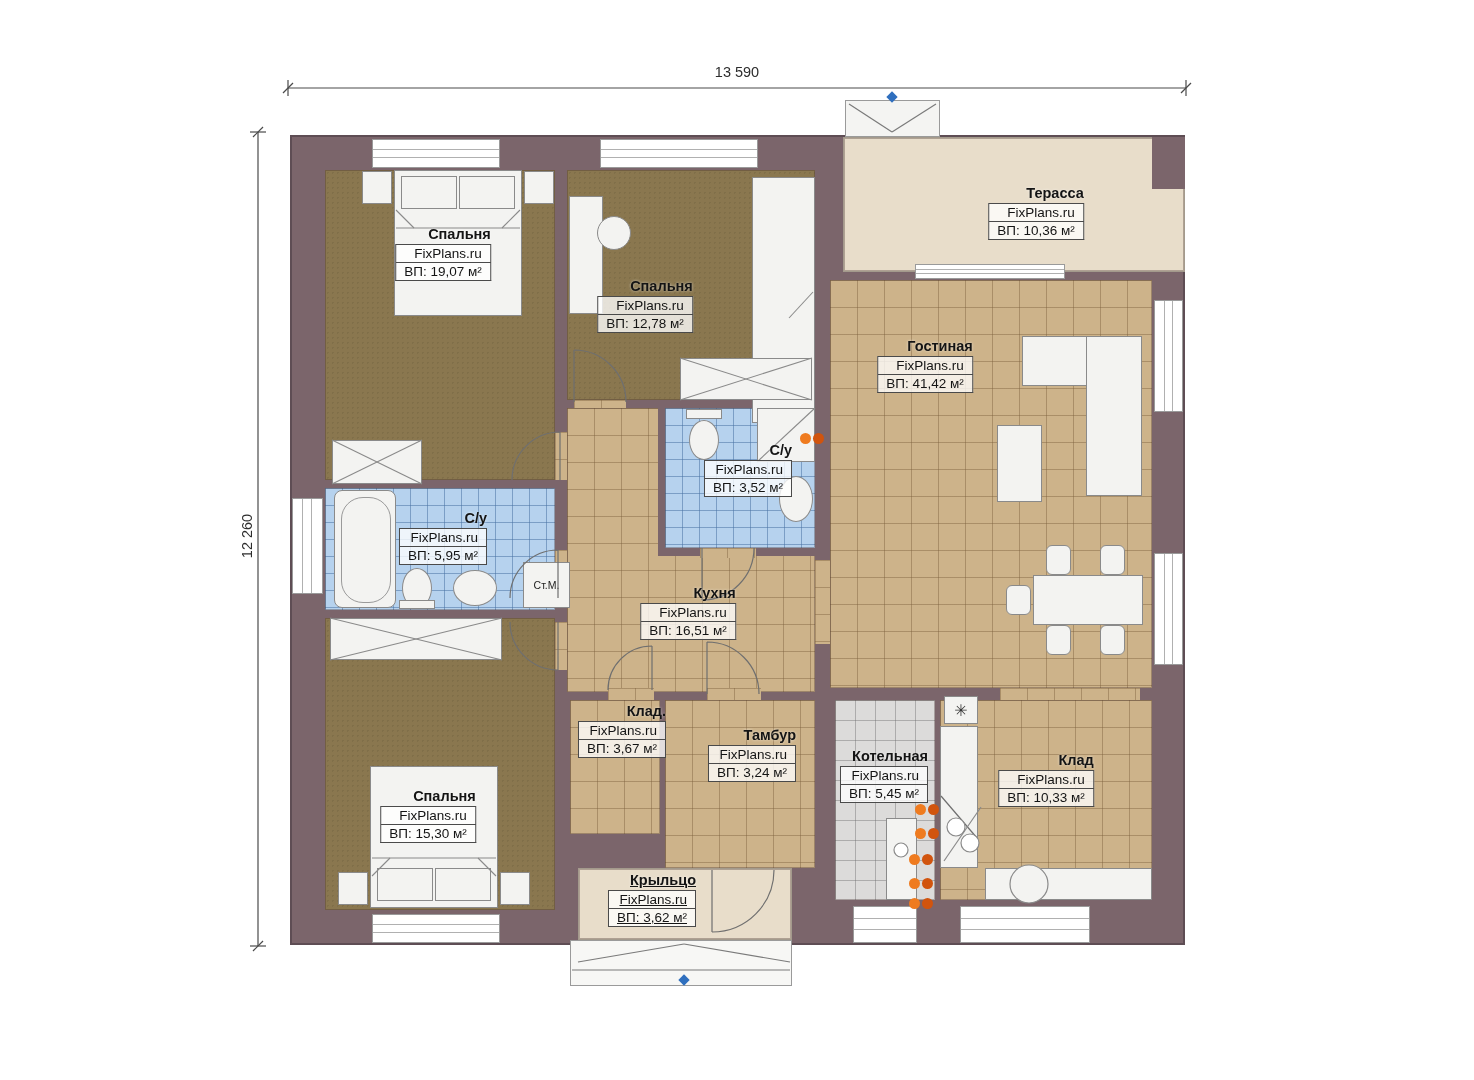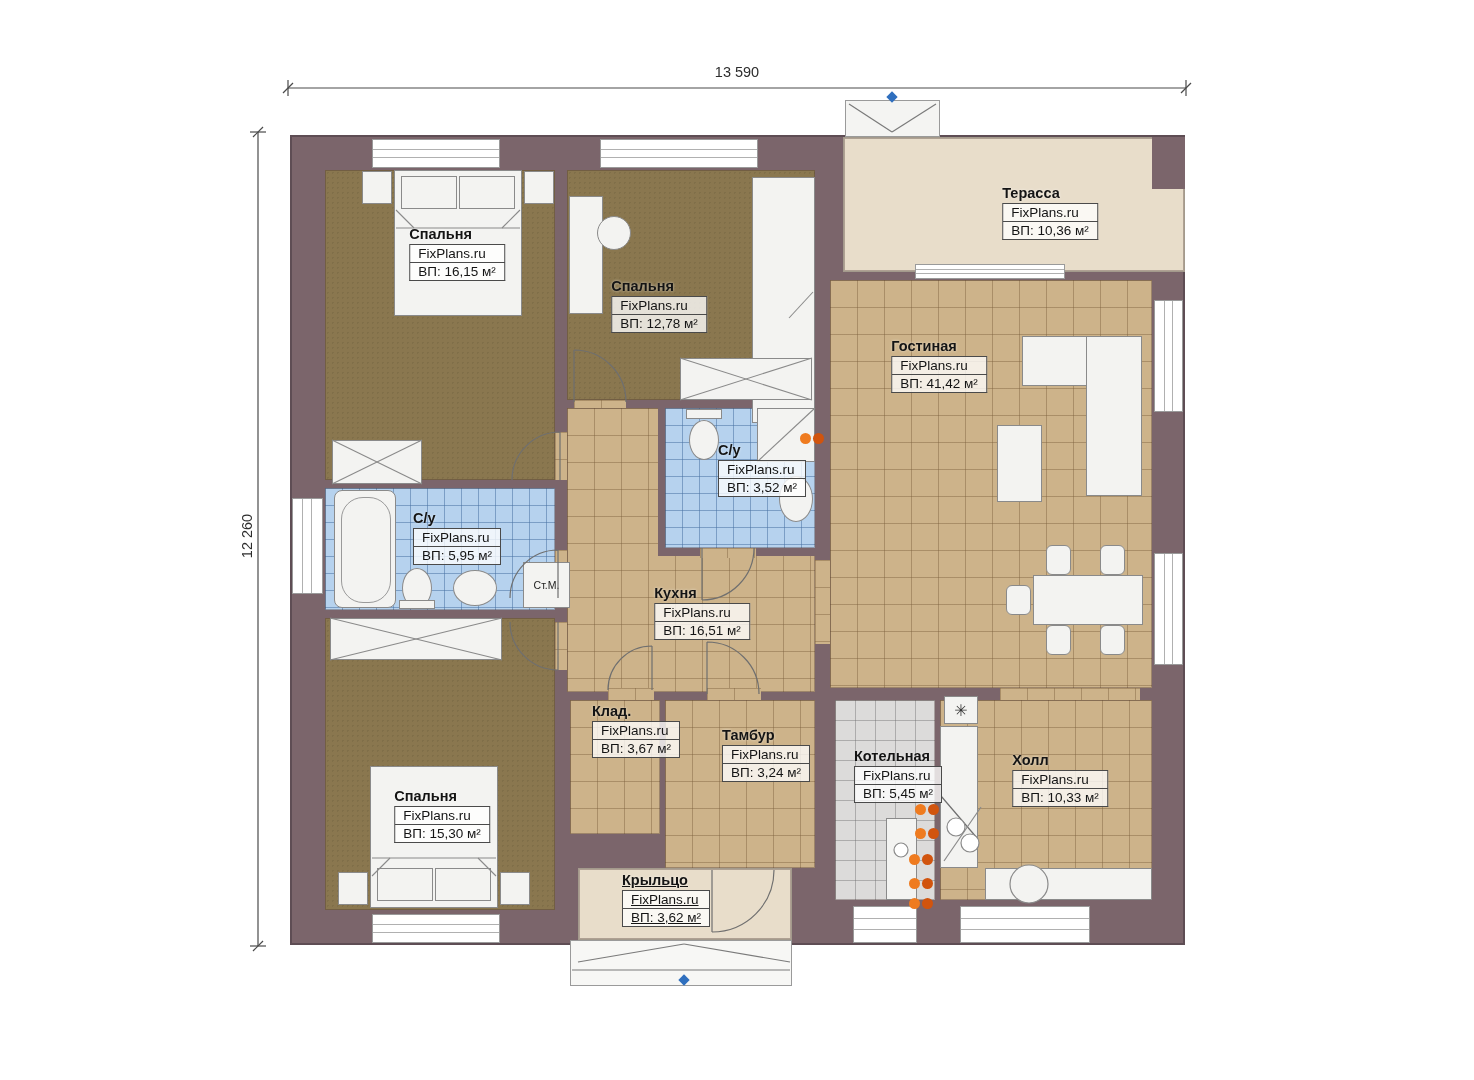--- a/index.html
+++ b/index.html
@@ -30,21 +30,21 @@
   .furn{position:absolute;background:#f3f3f1;border:1px solid #8a8a8a;box-sizing:border-box;z-index:3;}
   .window{position:absolute;background:#ffffff;border:1px solid #9a9a9a;box-sizing:border-box;z-index:3;}
   .win-h::before,.win-h::after{content:'';position:absolute;left:0;right:0;border-top:1px solid #b0b0b0;}
   .win-h::before{top:32%;} .win-h::after{top:62%;}
   .win-v::before,.win-v::after{content:'';position:absolute;top:0;bottom:0;border-left:1px solid #b0b0b0;}
   .win-v::before{left:32%;} .win-v::after{left:62%;}
   .rad{position:absolute;width:11px;height:11px;border-radius:50%;background:#ef7b1f;
        box-shadow:13px 0 0 #d1540e;z-index:4;}
   .marker{position:absolute;width:8px;height:8px;background:#2f6fbe;transform:rotate(45deg);z-index:4;}
   #linework{position:absolute;left:0;top:0;z-index:4;pointer-events:none;}
-  .room-label{position:absolute;transform:translateX(-50%);text-align:left;color:#141414;z-index:5;margin-left:14px;}
+  .room-label{position:absolute;transform:translateX(-50%);text-align:right;color:#141414;z-index:5;}
   .rl-name{font-weight:700;font-size:14.5px;margin-bottom:2px;white-space:nowrap;
            text-shadow:0 0 3px rgba(255,255,255,.6);}
   .rl-box{background:rgba(255,255,255,.78);border:1px solid #4a4a4a;font-size:13.5px;
           padding:1px 8px;white-space:nowrap;}
   .rl-box.rl-area{border-top:none;}
   .dim-text{position:absolute;font-size:14.5px;color:#2d2d2d;text-align:center;z-index:5;}
   #stm-box{display:flex;align-items:center;justify-content:center;font-size:10.5px;color:#222;}
   #vent-box{display:flex;align-items:center;justify-content:center;font-size:16px;color:#333;}
   .chair{border-radius:6px;}
   .oval{border-radius:50%;}
@@ -207,21 +207,21 @@
       <circle cx="970" cy="843" r="9" fill="#ffffff"></circle>
       <line x1="944" y1="861" x2="981" y2="807" fill="none"></line>
       <circle cx="1029" cy="884" r="19" fill="#f3f3f1"></circle>
       <circle cx="901" cy="850" r="7" fill="#ffffff"></circle>
     </g>
   </svg>
 
   <div class="room-label" style="left:443px;top:226px;">
     <div class="rl-name">Спальня</div>
     <div class="rl-box">FixPlans.ru</div>
-    <div class="rl-box rl-area">ВП: 16,15 м²</div>
+    <div class="rl-box rl-area">ВП: 19,07 м²</div>
   </div>
   <div class="room-label" style="left:645px;top:278px;">
     <div class="rl-name">Спальня</div>
     <div class="rl-box">FixPlans.ru</div>
     <div class="rl-box rl-area">ВП: 12,78 м²</div>
   </div>
   <div class="room-label" style="left:1036px;top:185px;">
     <div class="rl-name">Терасса</div>
     <div class="rl-box">FixPlans.ru</div>
     <div class="rl-box rl-area">ВП: 10,36 м²</div>
@@ -255,21 +255,21 @@
     <div class="rl-name">Тамбур</div>
     <div class="rl-box">FixPlans.ru</div>
     <div class="rl-box rl-area">ВП: 3,24 м²</div>
   </div>
   <div class="room-label" style="left:884px;top:748px;">
     <div class="rl-name">Котельная</div>
     <div class="rl-box">FixPlans.ru</div>
     <div class="rl-box rl-area">ВП: 5,45 м²</div>
   </div>
   <div class="room-label" style="left:1046px;top:752px;">
-    <div class="rl-name">Холл</div>
+    <div class="rl-name">Клад</div>
     <div class="rl-box">FixPlans.ru</div>
     <div class="rl-box rl-area">ВП: 10,33 м²</div>
   </div>
   <div class="room-label" style="left:428px;top:788px;">
     <div class="rl-name">Спальня</div>
     <div class="rl-box">FixPlans.ru</div>
     <div class="rl-box rl-area">ВП: 15,30 м²</div>
   </div>
   <div class="room-label" style="left:652px;top:872px;text-decoration:underline;">
     <div class="rl-name">Крыльцо</div>

